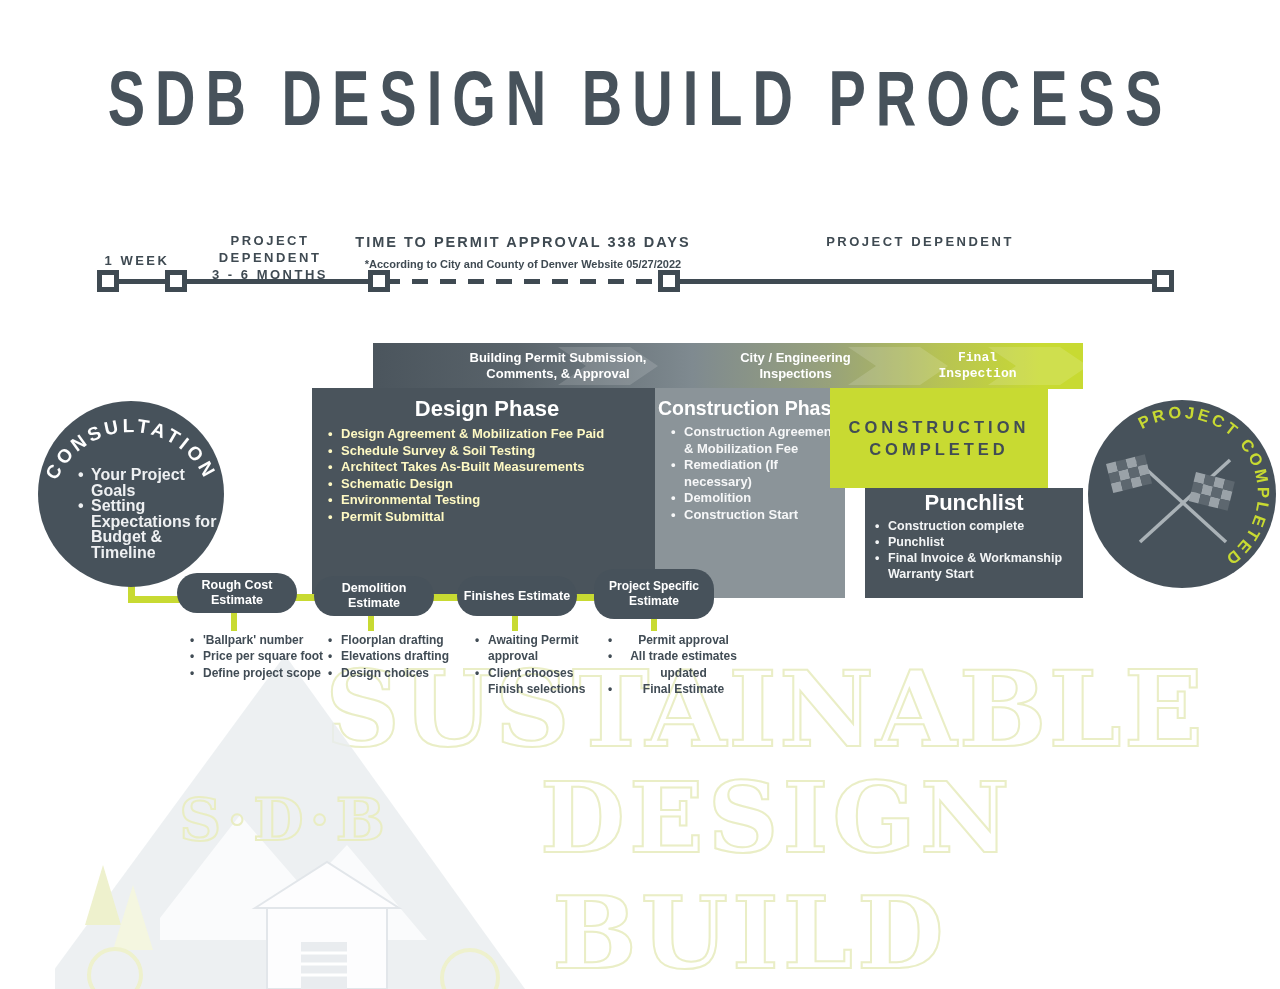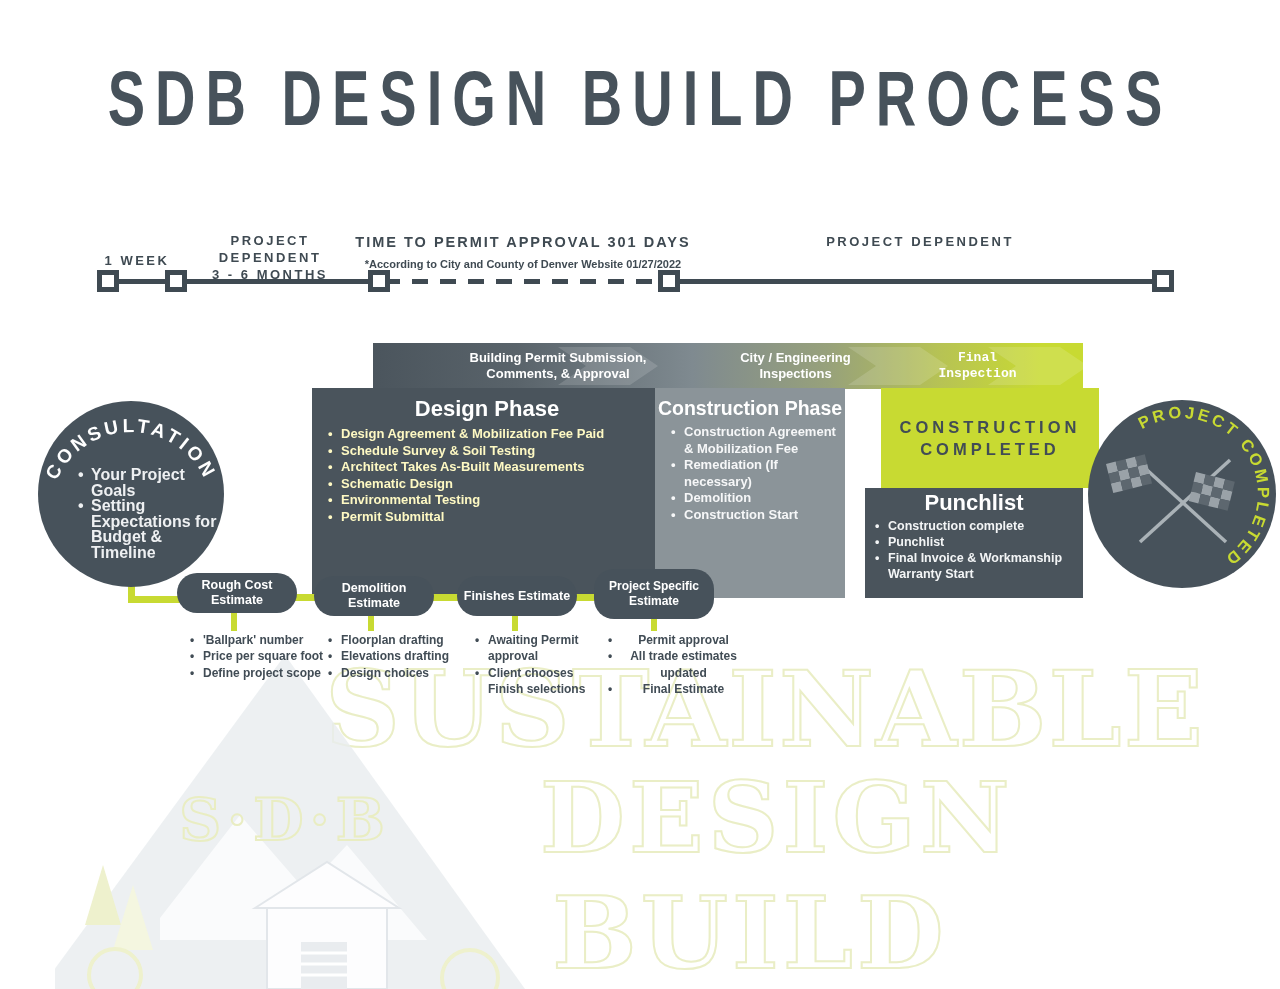--- a/index.html
+++ b/index.html
@@ -37,21 +37,21 @@
   .box{position:absolute;z-index:1;color:#ffffff;}
   .box h2{margin:8px 0 4px 0;text-align:center;font-size:22px;color:#ffffff;}
   ul{list-style:none;margin:2px 0 0 0;padding:0 8px 0 14px;}
   li{position:relative;padding-left:15px;font-weight:bold;}
   li::before{content:"\2022";position:absolute;left:2px;}
   .design-box{left:312px;top:388px;width:350px;height:210px;background:#4a545c;}
   .design-box li{font-size:13px;line-height:16.5px;color:#fef9c3;}
   .construction-box{left:655px;top:388px;width:190px;height:210px;background:#8b9499;}
   .construction-box h2{font-size:19.5px;margin-top:9px;}
   .construction-box li{font-size:13px;line-height:16.5px;color:#f6f7f8;}
-  .completed-box{left:881px;top:388px;width:218px;height:100px;background:#c8da32;z-index:1;position:absolute;}
+  .completed-box{left:830px;top:388px;width:218px;height:100px;background:#c8da32;z-index:1;position:absolute;}
   .completed-box .cline{margin-top:0;text-align:center;font-size:16.5px;font-weight:bold;
                         letter-spacing:4px;color:#414c55;line-height:22px;}
   .completed-box .cwrap{padding-top:28px;}
   .punchlist-box{left:865px;top:488px;width:218px;height:110px;background:#4a545c;}
   .punchlist-box h2{font-size:22px;margin:2px 0 2px 0;}
   .punchlist-box ul{padding-left:8px;}
   .punchlist-box li{font-size:12.5px;line-height:16px;color:#f3f5f6;}
   
   .circle{position:absolute;border-radius:50%;background:#47525b;z-index:2;}
   .circle-consult{left:38px;top:401px;width:186px;height:186px;}
@@ -94,22 +94,22 @@
   </svg>
 
   <div class="title">SDB DESIGN BUILD PROCESS</div>
 
   <div>
     <div class="tl-label" style="left:77px;top:252px;width:120px;">1 WEEK</div>
     <div class="tl-label" style="left:190px;top:232px;width:160px;">
       <div>PROJECT DEPENDENT</div>
       <div>3 - 6 MONTHS</div>
     </div>
-    <div class="tl-label tl-permit-title" style="left:343px;top:234px;width:360px;">TIME TO PERMIT APPROVAL 301 DAYS</div>
-    <div class="tl-label tl-permit-sub" style="left:343px;top:256px;width:360px;">*According to City and County of Denver Website 01/27/2022</div>
+    <div class="tl-label tl-permit-title" style="left:343px;top:234px;width:360px;">TIME TO PERMIT APPROVAL 338 DAYS</div>
+    <div class="tl-label tl-permit-sub" style="left:343px;top:256px;width:360px;">*According to City and County of Denver Website 05/27/2022</div>
     <div class="tl-label" style="left:810px;top:233px;width:220px;">PROJECT DEPENDENT</div>
 
     <div class="tl-seg" style="left:107px;width:271px;"></div>
     <div class="tl-seg-dashed" style="left:384px;width:278px;"></div>
     <div class="tl-seg" style="left:668px;width:494px;"></div>
 
     <div class="tl-node" style="left:97px;"></div>
     <div class="tl-node" style="left:165px;"></div>
     <div class="tl-node" style="left:368px;"></div>
     <div class="tl-node" style="left:658px;"></div>

